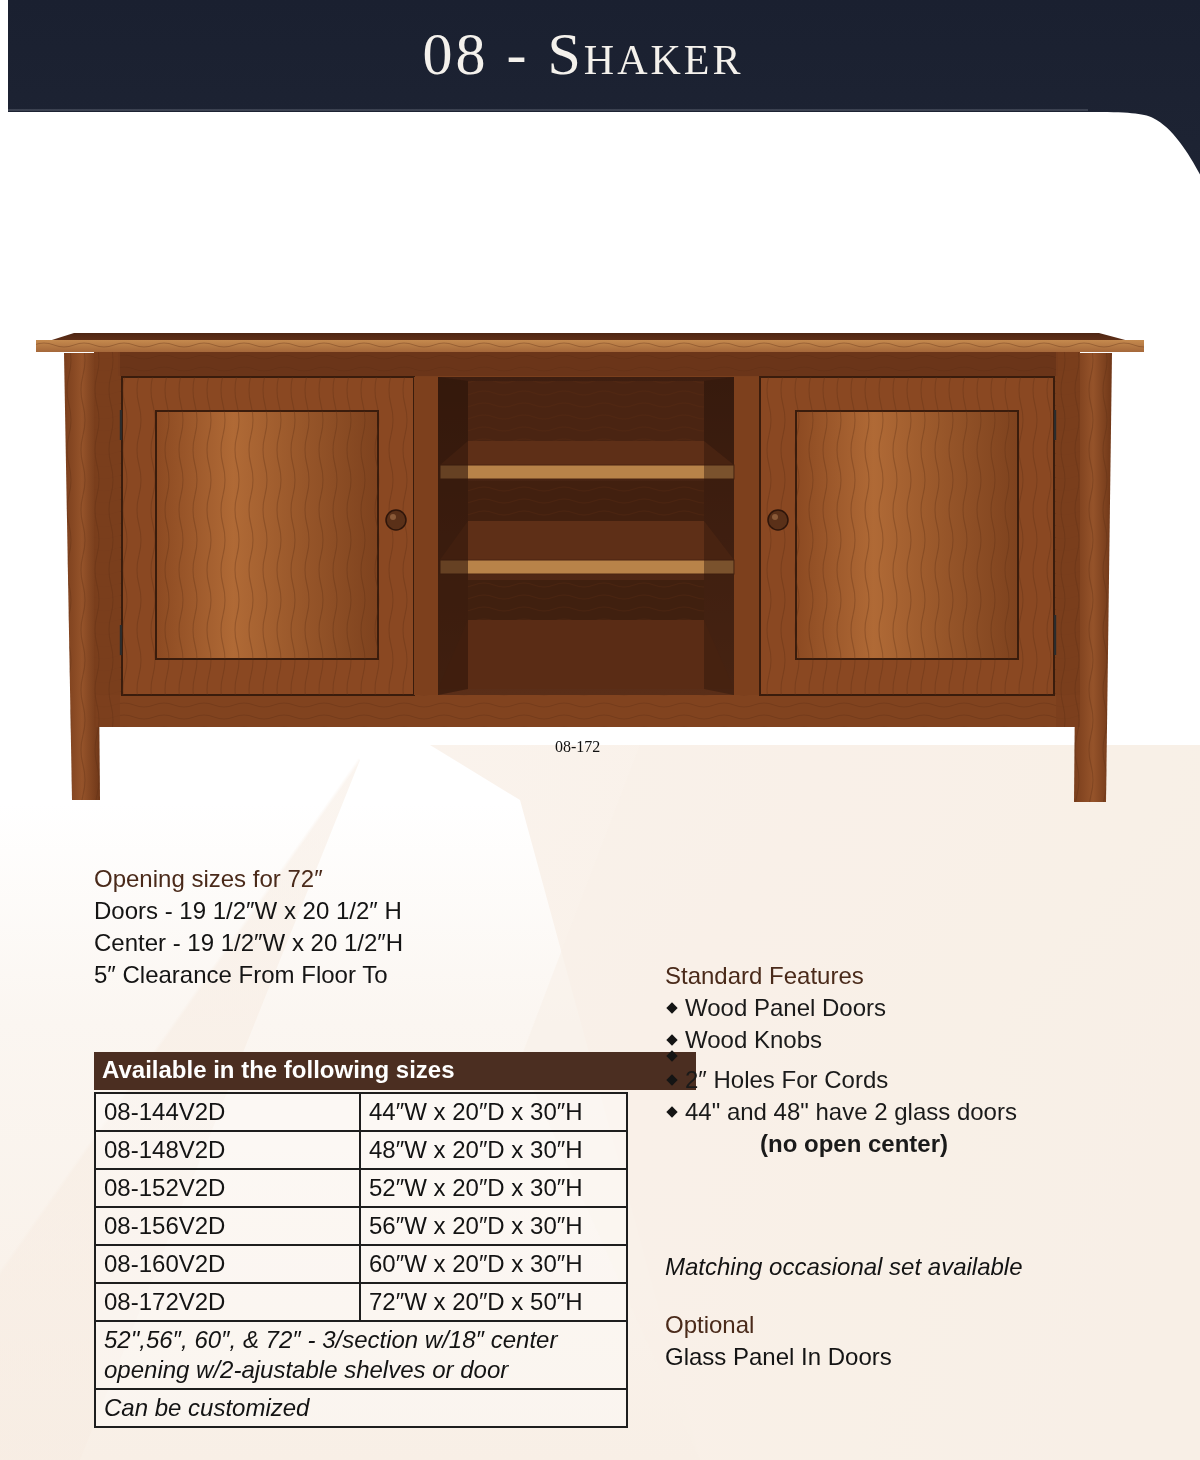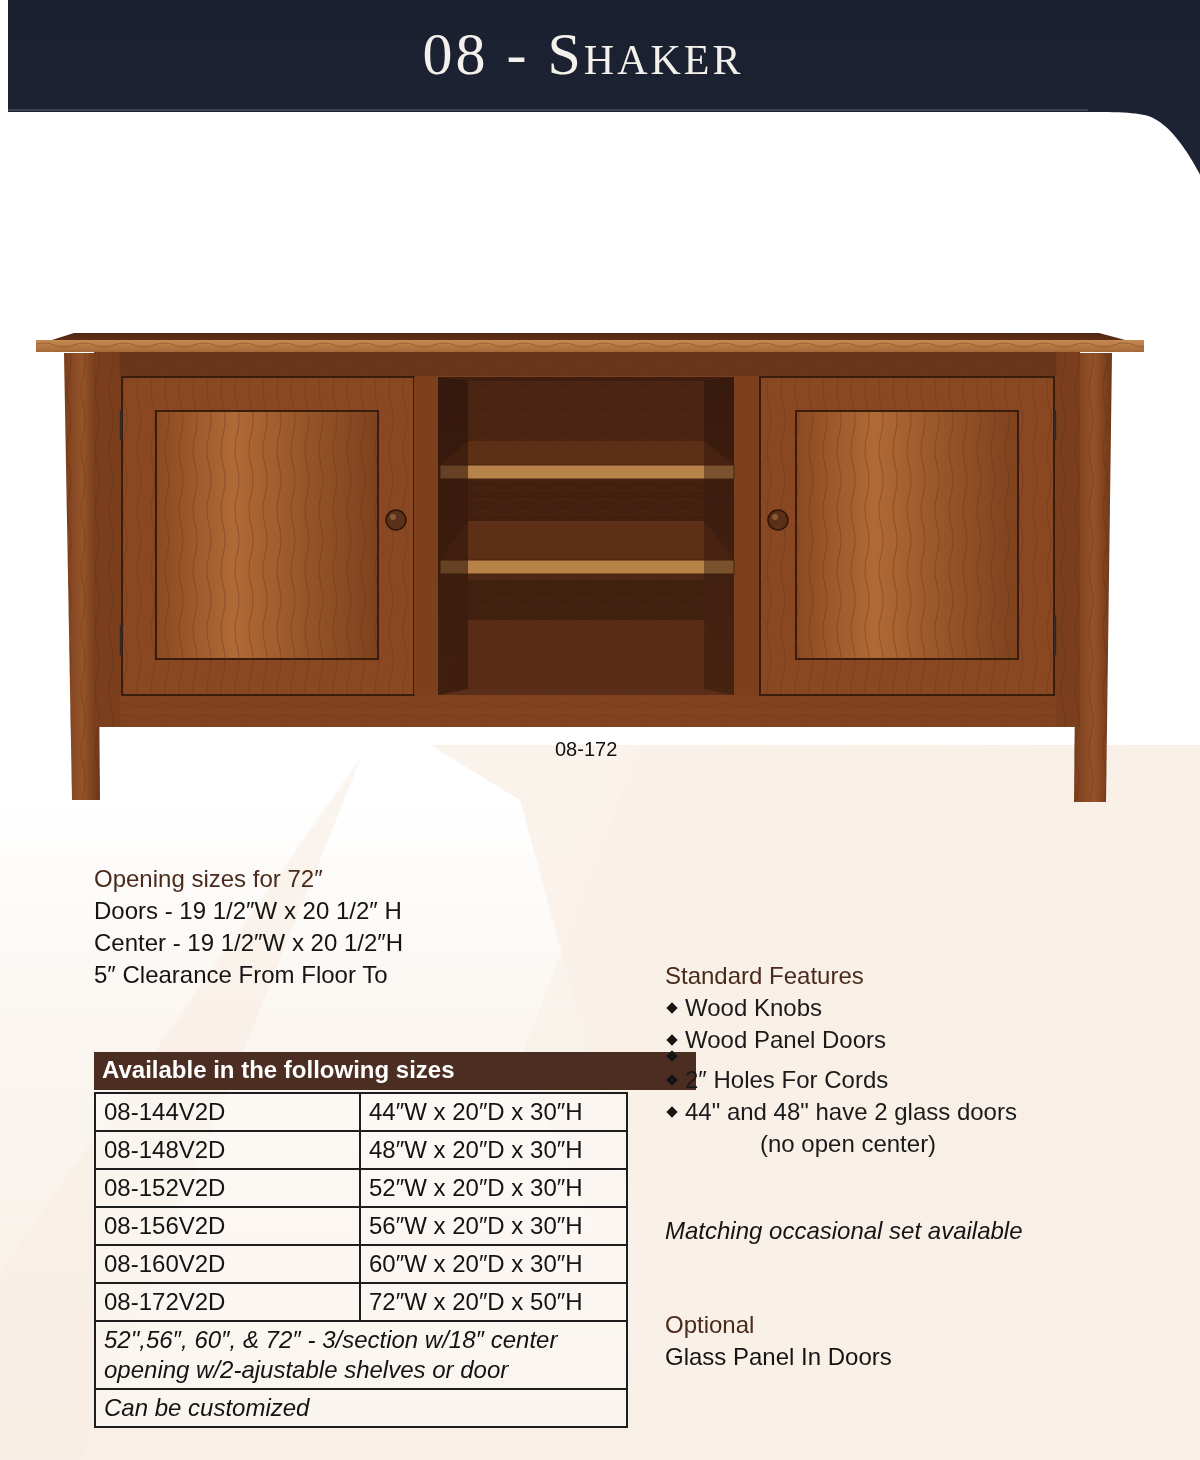--- a/index.html
+++ b/index.html
@@ -48,22 +48,22 @@
     font-variant: small-caps;
     line-height: 80px;
   }
 
   
   .furniture {
     position: absolute; left: 34px; top: 315px; width: 1112px; height: 490px;
   }
   .model-caption {
     position: absolute; left: 555px; top: 738px; width: 100px;
-    font-size: 20px; color: #111; text-align: left;
-    font-family: Liberation Sans, sans-serif;
+    font-size: 16px; color: #111; text-align: left;
+    font-family: Liberation Serif, serif;
   }
 
   
   .opening {
     position: absolute; left: 94px; top: 863px; width: 460px;
   }
   .section-heading {
     color: #4a2a1a; font-weight: normal; font-size: 24px; line-height: 32px;
   }
   .opening .line, .features .line, .optional .line {
@@ -91,23 +91,23 @@
     font-style: italic; white-space: normal; line-height: 30px; padding-top: 3px; padding-bottom: 3px;
   }
 
   
   .features { position: absolute; left: 665px; top: 960px; width: 520px; }
   .features .bullet-row { display: flex; align-items: baseline; font-size: 24px; line-height: 32px; }
   .features .diamond {
     display: inline-block; width: 8px; height: 8px; background: #141414;
     transform: rotate(45deg); margin: 0 9px 0 3px; position: relative; top: -4px;
   }
-  .features .cont { padding-left: 95px; font-size: 24px; line-height: 32px; }
+  .features .cont { padding-left: 95px; font-size: 24px; line-height: 32px; font-weight: bold; }
   .matching {
-    position: absolute; left: 665px; top: 1215px; font-size: 24px; font-style: italic; color: #141414; line-height: 32px;
+    position: absolute; left: 665px; top: 1251px; font-size: 24px; font-style: italic; color: #141414; line-height: 32px;
   }
   .optional { position: absolute; left: 665px; top: 1309px; width: 500px; }
 </style>
 </head>
 <body>
 
 <div class="bg-base"></div>
 <div class="bg-facet-left"></div>
 <div class="bg-facet-right"></div>
 <div class="bg-facet-mid"></div>
@@ -273,25 +273,25 @@
       <td class="note" colspan="2">Can be customized</td>
     </tr>
   </tbody>
     </table>
 </div>
 
 <div class="features">
   <div class="section-heading">Standard Features</div>
   <div class="bullet-row">
     <span class="diamond"></span>
+    <span>Wood Panel Doors</span>
+  </div>
+  <div class="bullet-row">
+    <span class="diamond"></span>
     <span>Wood Knobs</span>
-  </div>
-  <div class="bullet-row">
-    <span class="diamond"></span>
-    <span>Wood Panel Doors</span>
   </div>
   <div class="bullet-row">
     <span class="diamond"></span>
   </div>
   <div class="bullet-row">
     <span class="diamond"></span>
     <span>2″ Holes For Cords</span>
   </div>
   <div class="bullet-row">
     <span class="diamond"></span>

